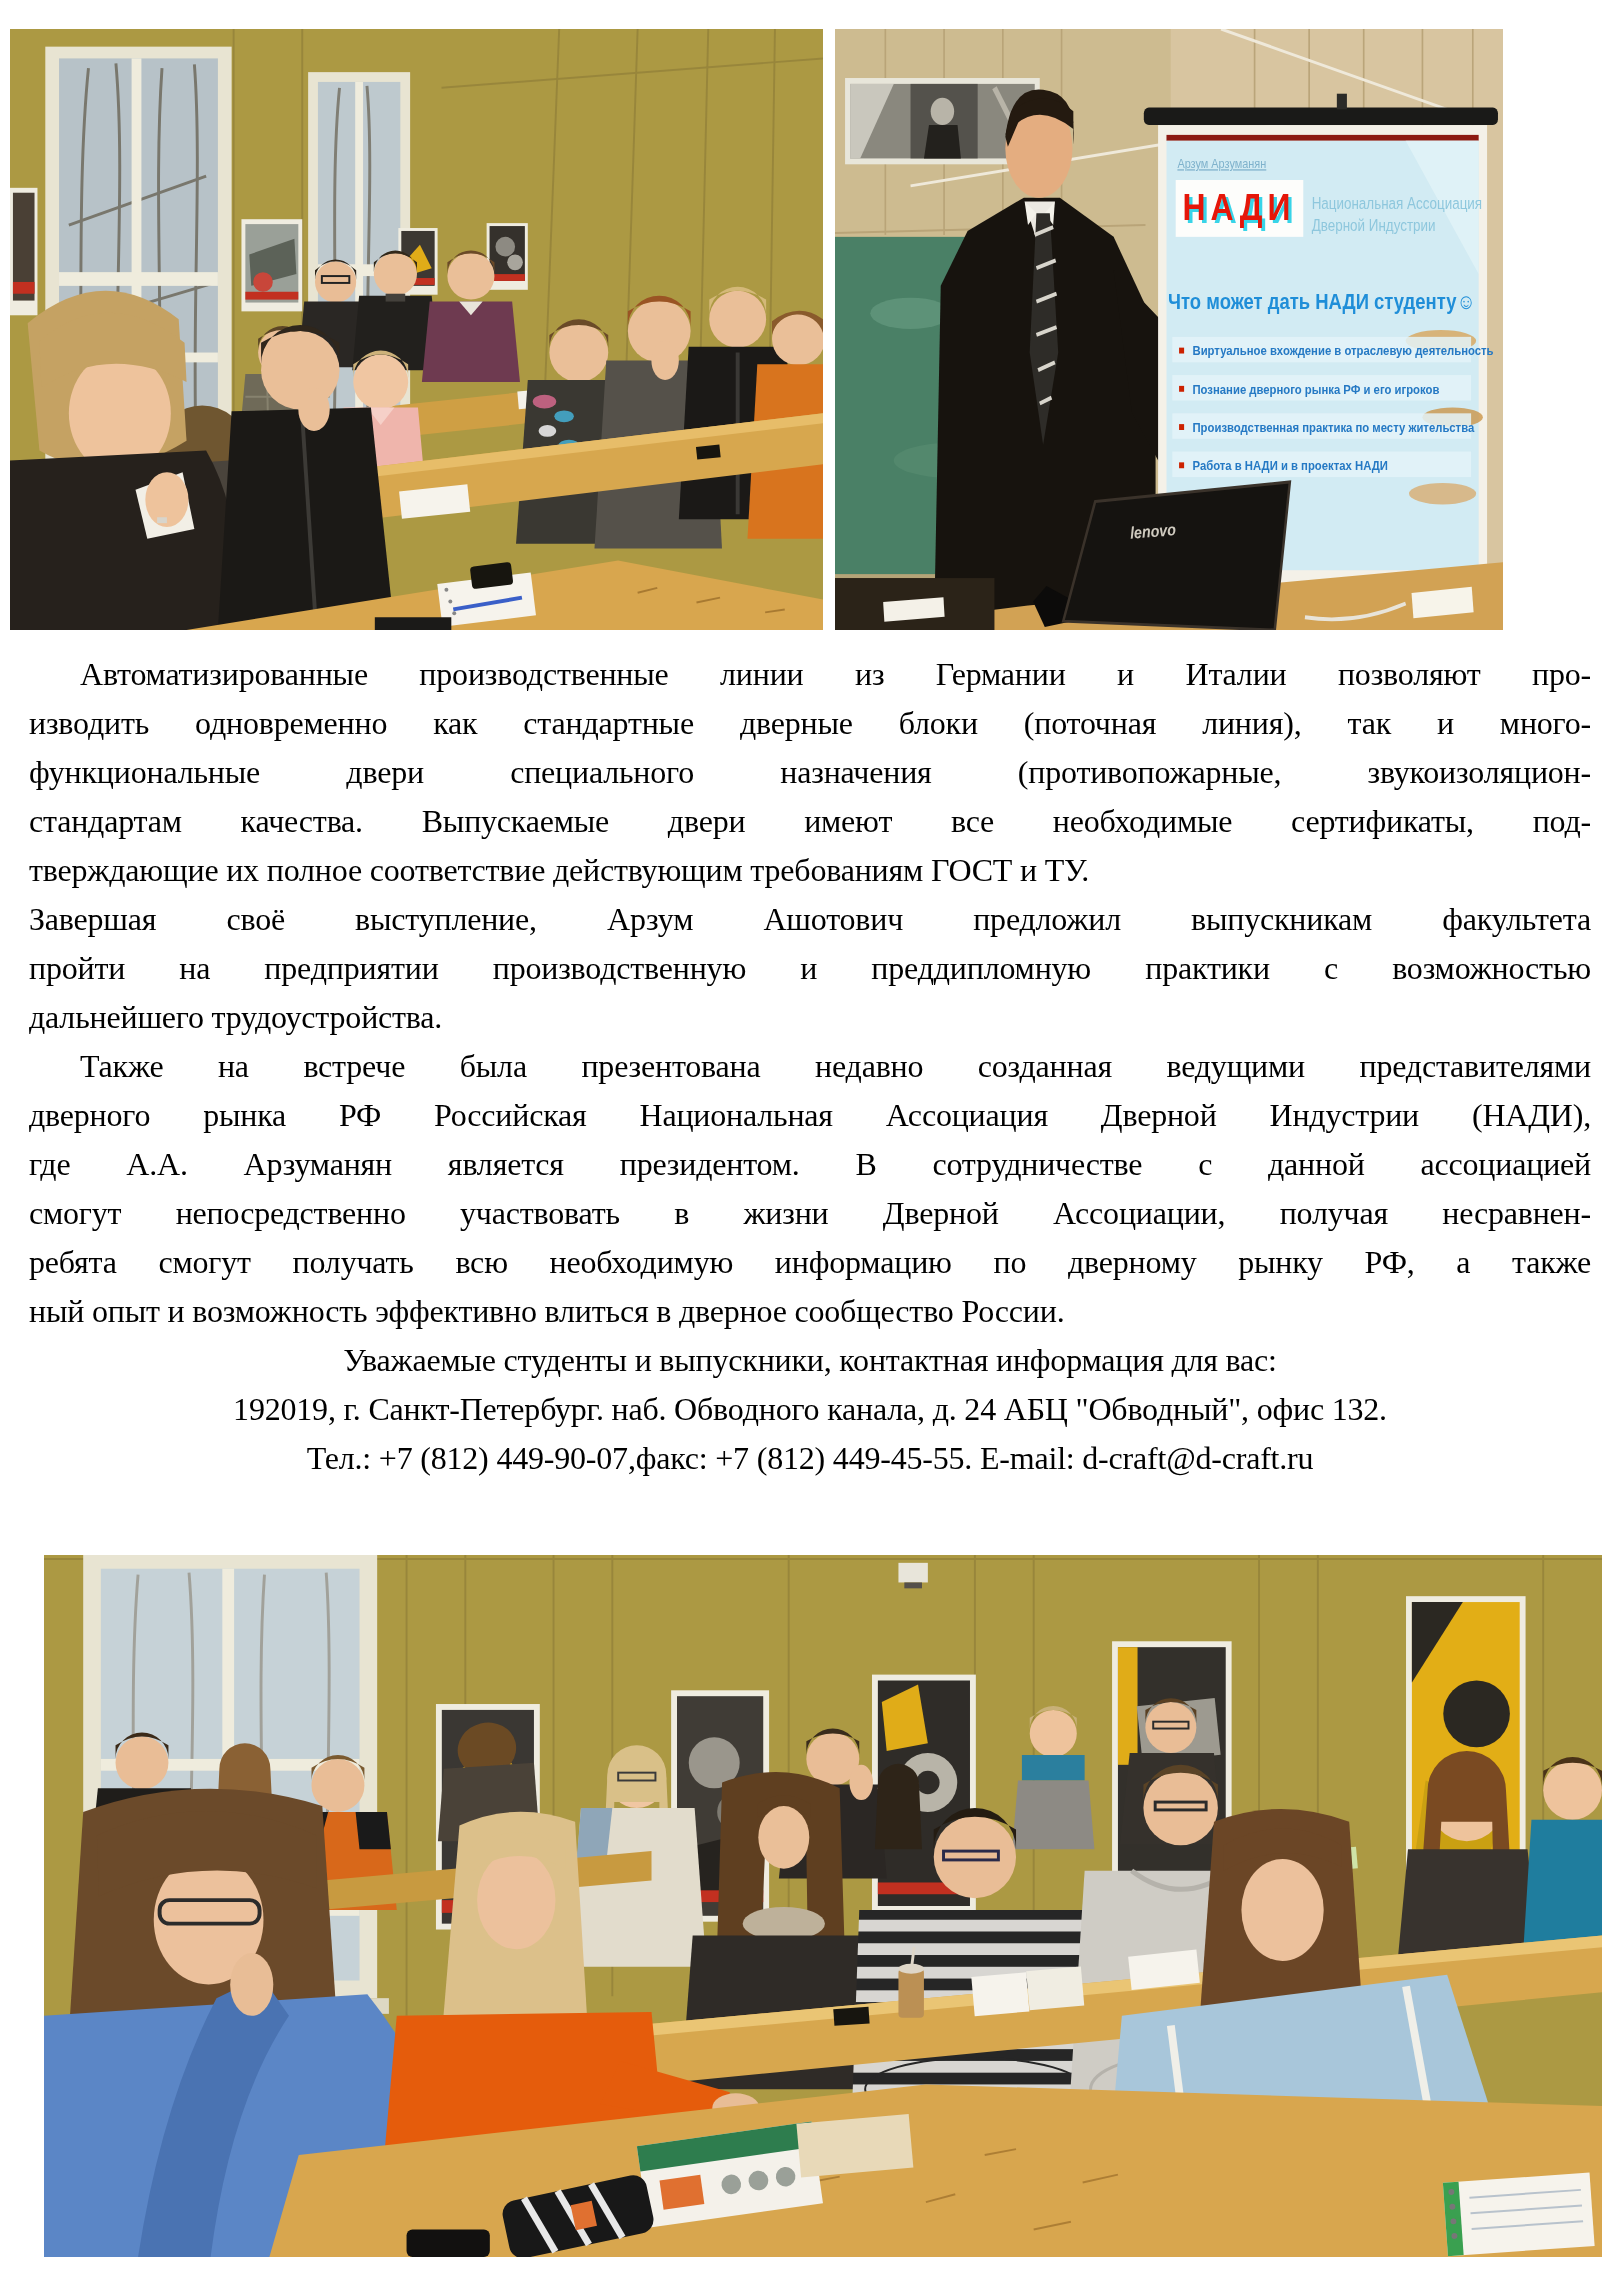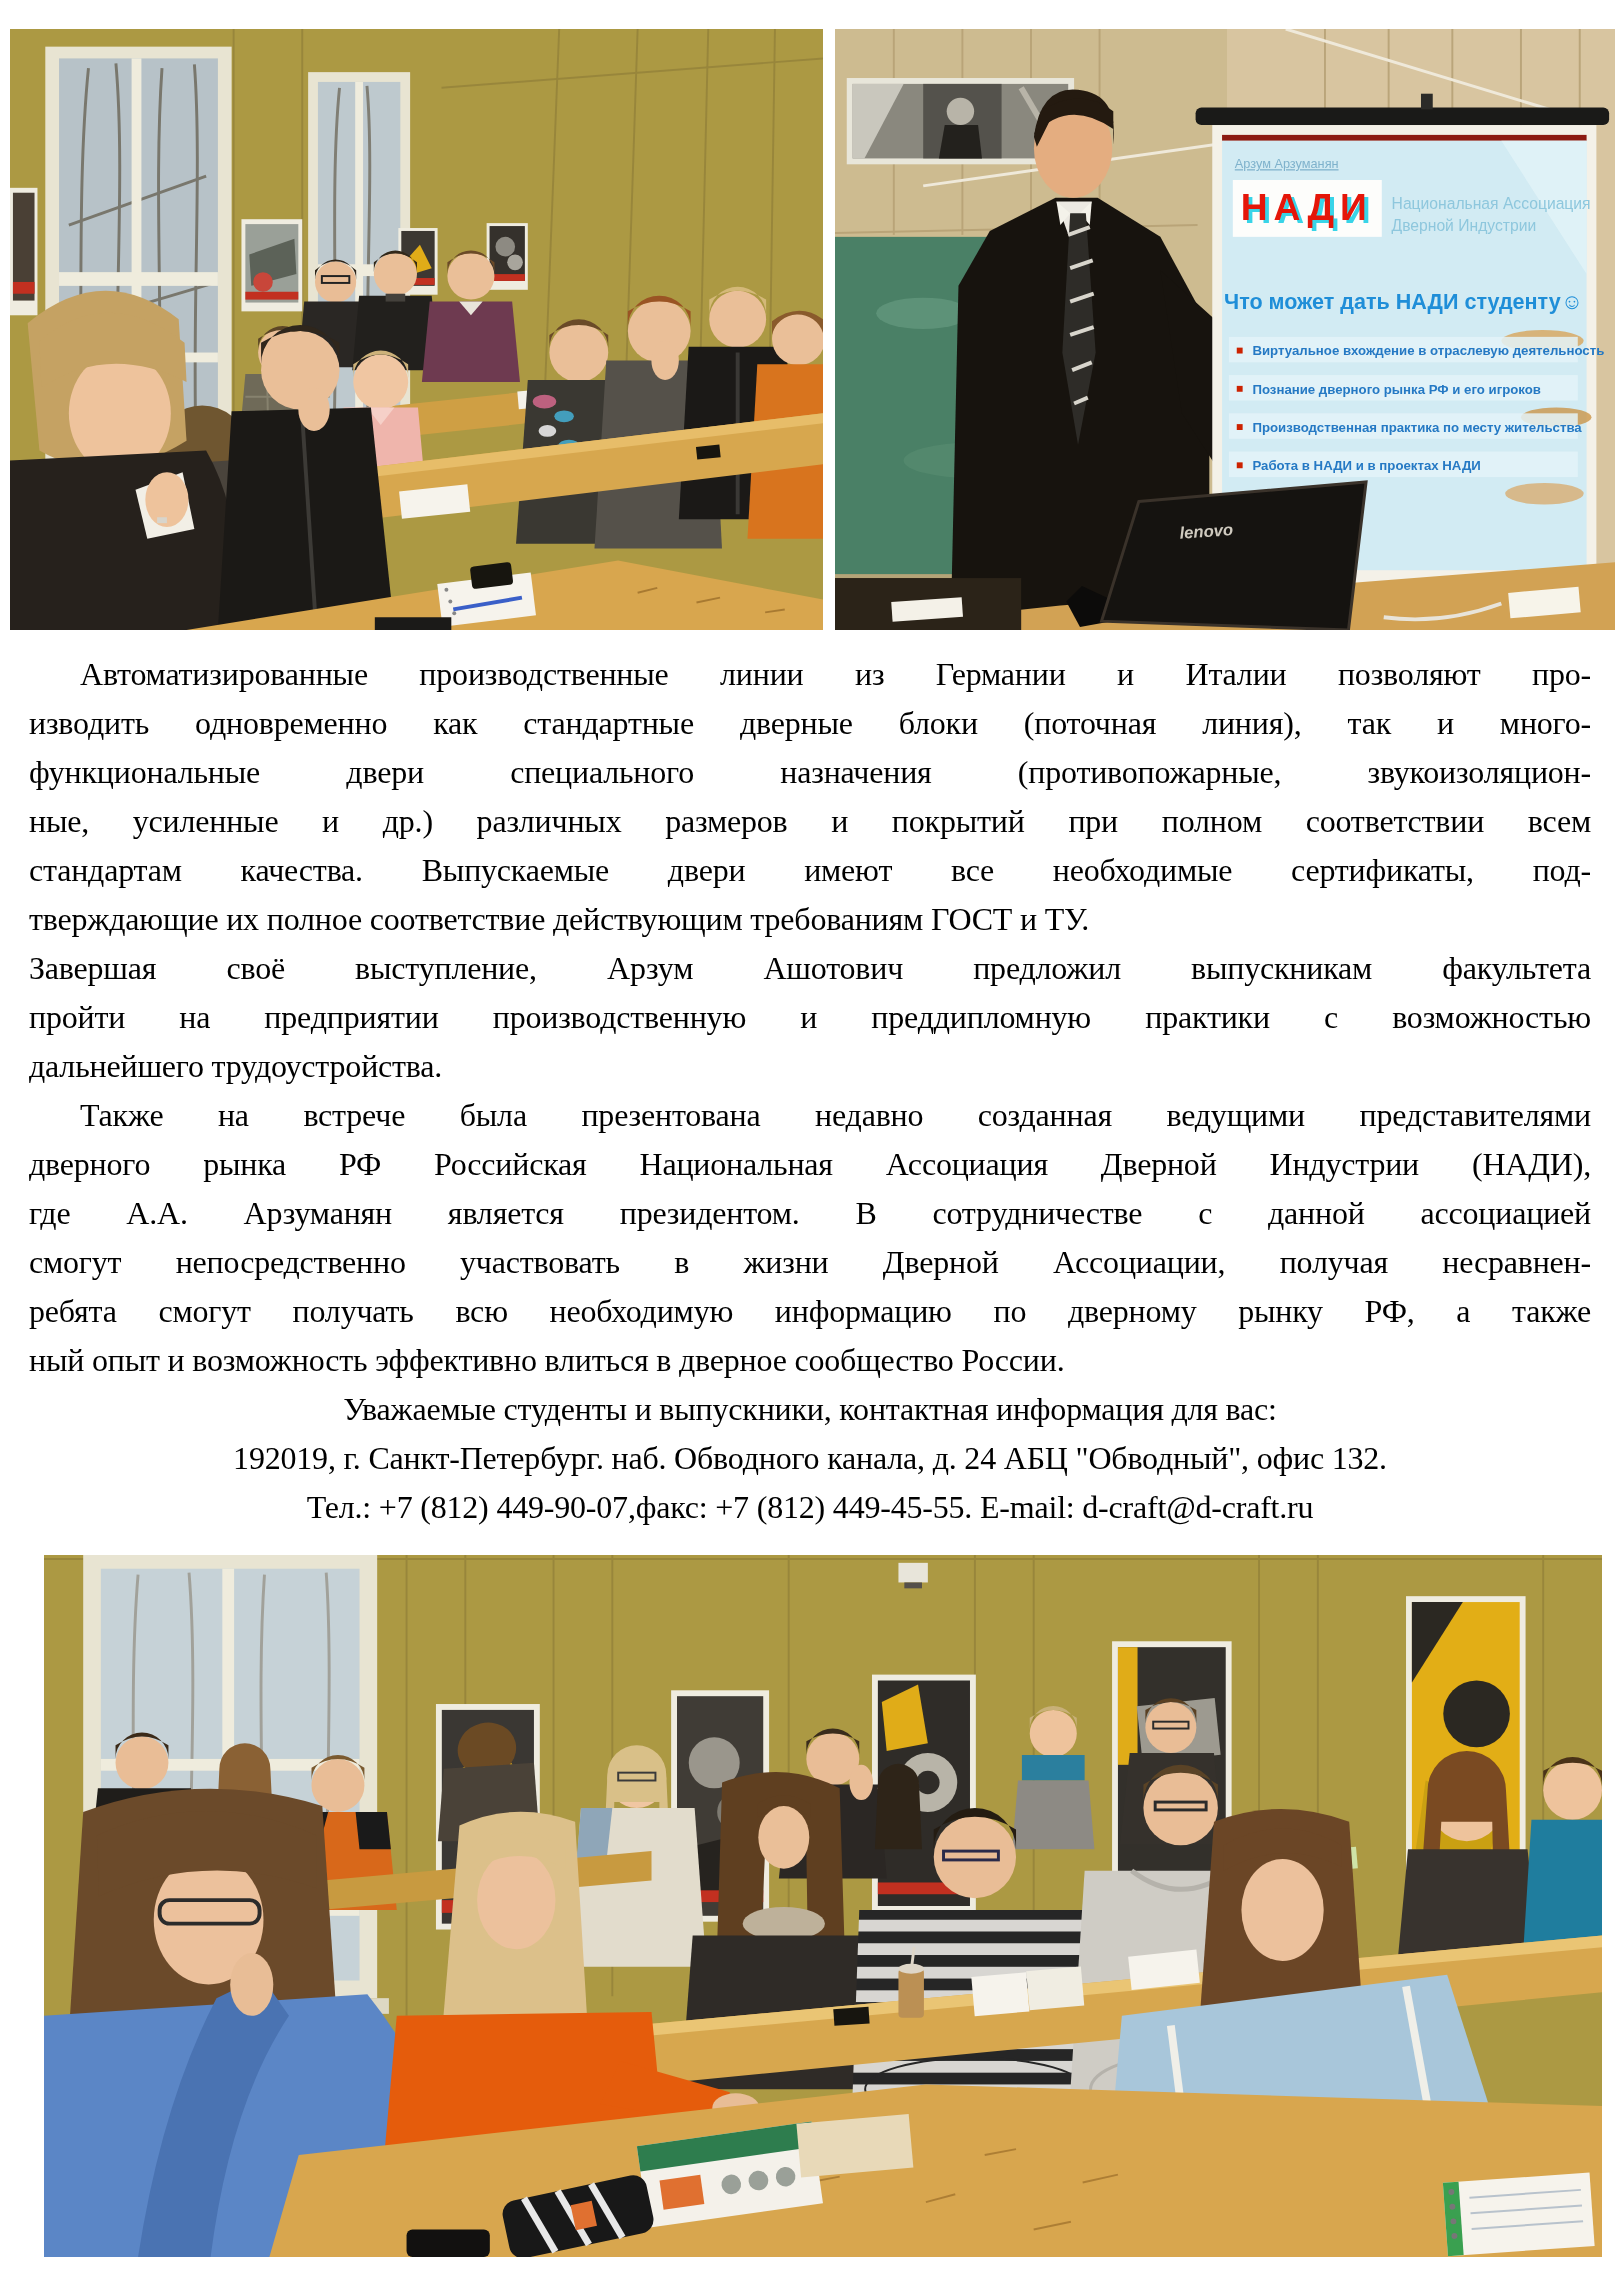--- a/index.html
+++ b/index.html
@@ -7,21 +7,21 @@
   --slide-link:#7fb2cc; --slide-org:#8ec7dd; --slide-bg:#d2ebf3; --wall-olive:#ac9943;
   --wall-tan:#cdbb90; --chalkboard-green:#4a8066; --desk-wood:#d7a74e; --poster-red:#c23020;
   --poster-yellow:#e0ac18; --text-black:#000000; --page-bg:#ffffff;
 }
 html,body{margin:0;padding:0}
 body{width:1621px;height:2293px;background:var(--page-bg);position:relative;
      font-family:"Liberation Serif",serif;overflow:hidden}
 .photo{position:absolute;overflow:hidden;background:#ddd}
 .photo svg{display:block;width:100%;height:100%}
 .photo-tl{left:9.8px;top:29px;width:813px;height:601px}
-.photo-tr{left:835px;top:29px;width:780px;height:601px}
+.photo-tr{left:835px;top:29px;width:668px;height:601px}
 .photo-bottom{left:44px;top:1555px;width:1558px;height:702px}
 .article{position:absolute;left:29px;top:650px;width:1562px;color:var(--text-black);
          font-weight:normal;font-size:32px;line-height:49px;letter-spacing:-0.2px}
 .line{width:100%}
 .line.justify{text-align:justify;text-align-last:justify}
 .line.left{text-align:center;text-align-last:left}
 .line.center{text-align:right;text-align-last:center}
 .line.indent{text-indent:51px}
 
 .f-nadi-red{fill:var(--nadi-red)} .f-nadi-cyan{fill:var(--nadi-cyan)}
@@ -324,21 +324,20 @@
     <path d="M310,482 L542,462 L524,613 L272,604 Z" fill="#151310" stroke="#3a322a" stroke-width="3"></path>
     <text x="352" y="520" font-size="17" font-style="italic" font-weight="bold" fill="#cfcabf" transform="rotate(-4 352 520)" class="slide-text">lenovo</text>
   </g>
 </svg>
 </div>
 
 <div class="article">
     <div class="line justify indent">Автоматизированные производственные линии из Германии и Италии позволяют про-</div>
     <div class="line justify">изводить одновременно как стандартные дверные блоки (поточная линия), так и много-</div>
     <div class="line justify">функциональные двери специального назначения (противопожарные, звукоизоляцион-</div>
-    <div class="line justify">ные, усиленные и др.) различных размеров и покрытий при полном соответствии всем</div>
     <div class="line justify">стандартам качества. Выпускаемые двери имеют все необходимые сертификаты, под-</div>
     <div class="line left">тверждающие их полное соответствие действующим требованиям ГОСТ и ТУ.</div>
     <div class="line justify">Завершая своё выступление, Арзум Ашотович предложил выпускникам факультета</div>
     <div class="line justify">пройти на предприятии производственную и преддипломную практики с возможностью</div>
     <div class="line left">дальнейшего трудоустройства.</div>
     <div class="line justify indent">Также на встрече была презентована недавно созданная ведущими представителями</div>
     <div class="line justify">дверного рынка РФ Российская Национальная Ассоциация Дверной Индустрии (НАДИ),</div>
     <div class="line justify">где А.А. Арзуманян является президентом. В сотрудничестве с данной ассоциацией</div>
     <div class="line justify">смогут непосредственно участвовать в жизни Дверной Ассоциации, получая несравнен-</div>
     <div class="line justify">ребята смогут получать всю необходимую информацию по дверному рынку РФ, а также</div>

